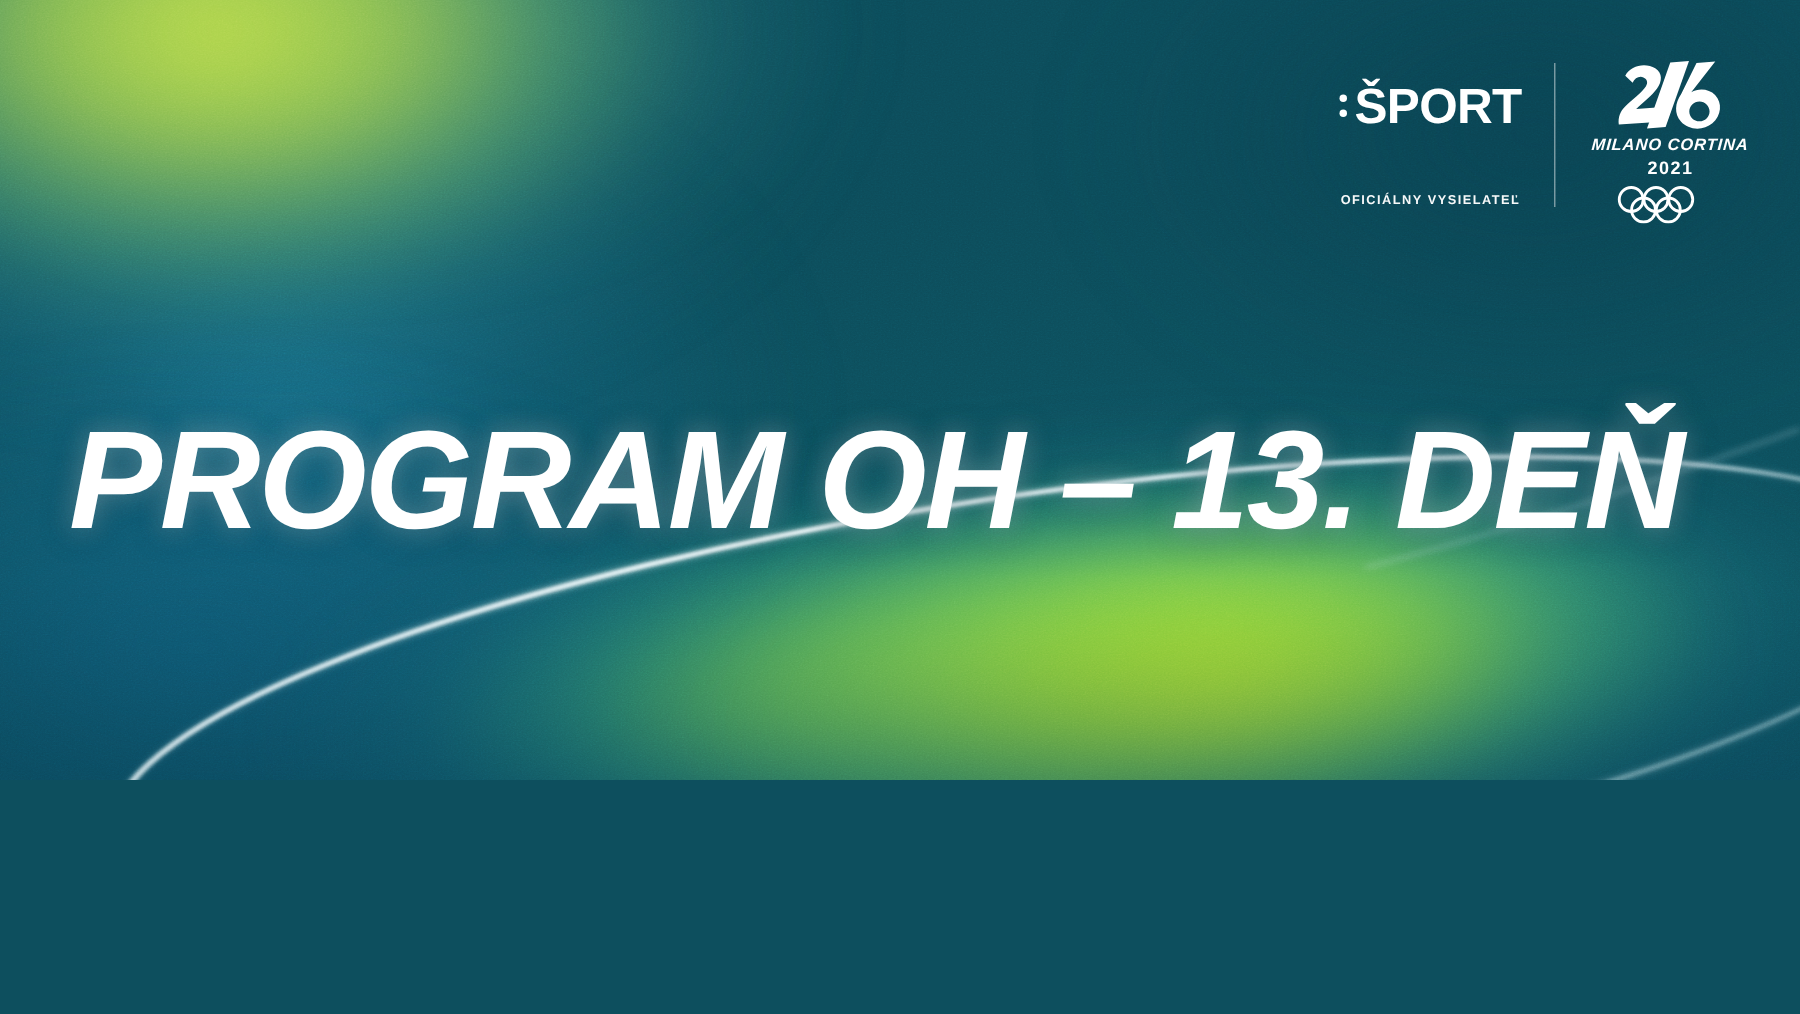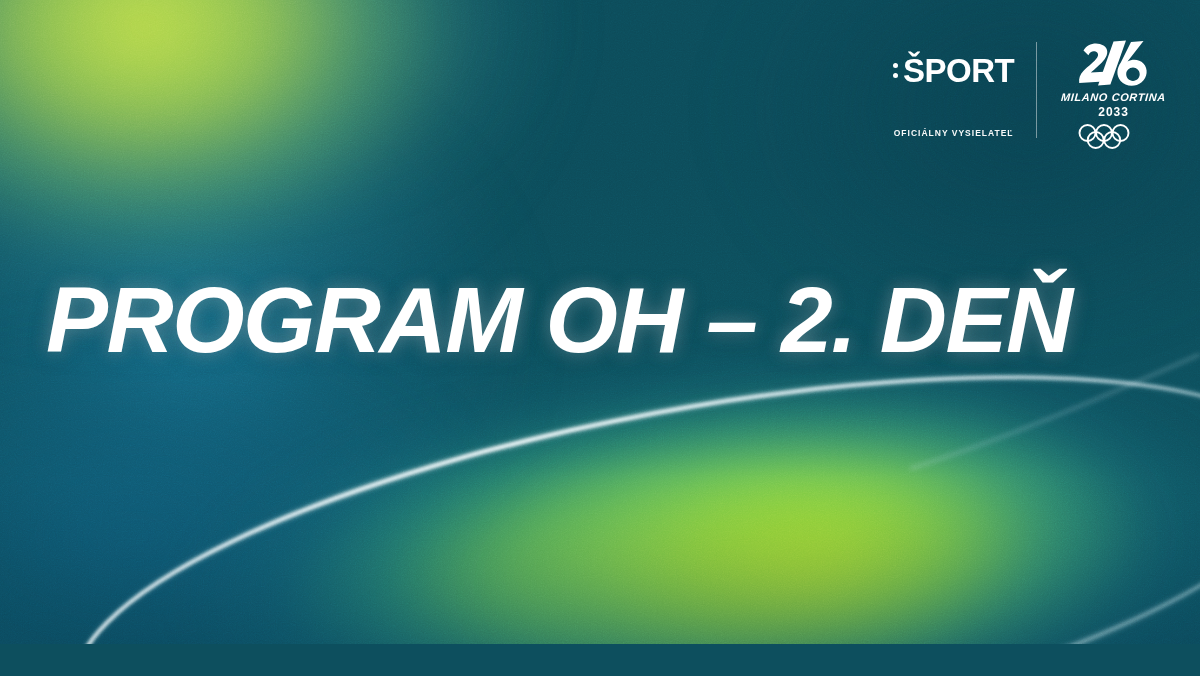--- a/index.html
+++ b/index.html
@@ -1,20 +1,20 @@
 <!DOCTYPE html>
 <html><head>
 <meta charset="utf-8">
 <style>
   * { margin:0; padding:0; box-sizing:border-box; }
   html,body { width:1200px; height:676px; overflow:hidden; background:#0d4f5e; }
 
   .stage{
     position:relative;
-    width:1200px; height:644px;
+    width:1200px; height:520px;
     overflow:hidden;
     font-family:"Liberation Sans", sans-serif;
     background:#0e4f5d;
   }
 
   
   .bg-base{
     position:absolute; inset:0;
     background:
       radial-gradient(120% 95% at 50% 120%, #0d5a68 0%, #0d5260 45%, #0c4b59 100%),
@@ -285,32 +285,32 @@
                      C52.2 27.6, 49.2 30.6, 49.2 34.3 C49.2 37.9, 52.2 40.9, 56.0 40.9
                      C59.7 40.9, 62.7 37.9, 62.7 34.3 C62.7 30.6, 59.7 27.6, 56.0 27.6 Z"></path>
 
             <path d="M31.0 6.0 L42.5 4.4 L26.0 44.0 L14.5 45.4 Z" opacity="0.0"></path>
             <path d="M36.5 1.6 L49.0 0.6 L33.4 44.6 L21.0 45.6 Z"></path>
           </g>
         </svg>
       </div>
 
       <div class="mc-name">MILANO CORTINA</div>
-      <div class="mc-year">2033</div>
+      <div class="mc-year">2021</div>
 
       <div class="mc-rings">
         <svg width="74" height="25" viewBox="0 0 74 25" aria-hidden="true">
           <g fill="none" stroke="#ffffff" stroke-width="1.9">
             <circle cx="10.5" cy="9" r="8"></circle>
             <circle cx="27.0" cy="9" r="8"></circle>
             <circle cx="43.5" cy="9" r="8"></circle>
             <circle cx="18.7" cy="16" r="8"></circle>
             <circle cx="35.2" cy="16" r="8"></circle>
           </g>
         </svg>
       </div>
 
     </div>
   </div>
 
-  <div class="headline">PROGRAM OH – 2. DEŇ</div>
+  <div class="headline">PROGRAM OH – 13. DEŇ</div>
 
 </div>
 
 </body></html>

